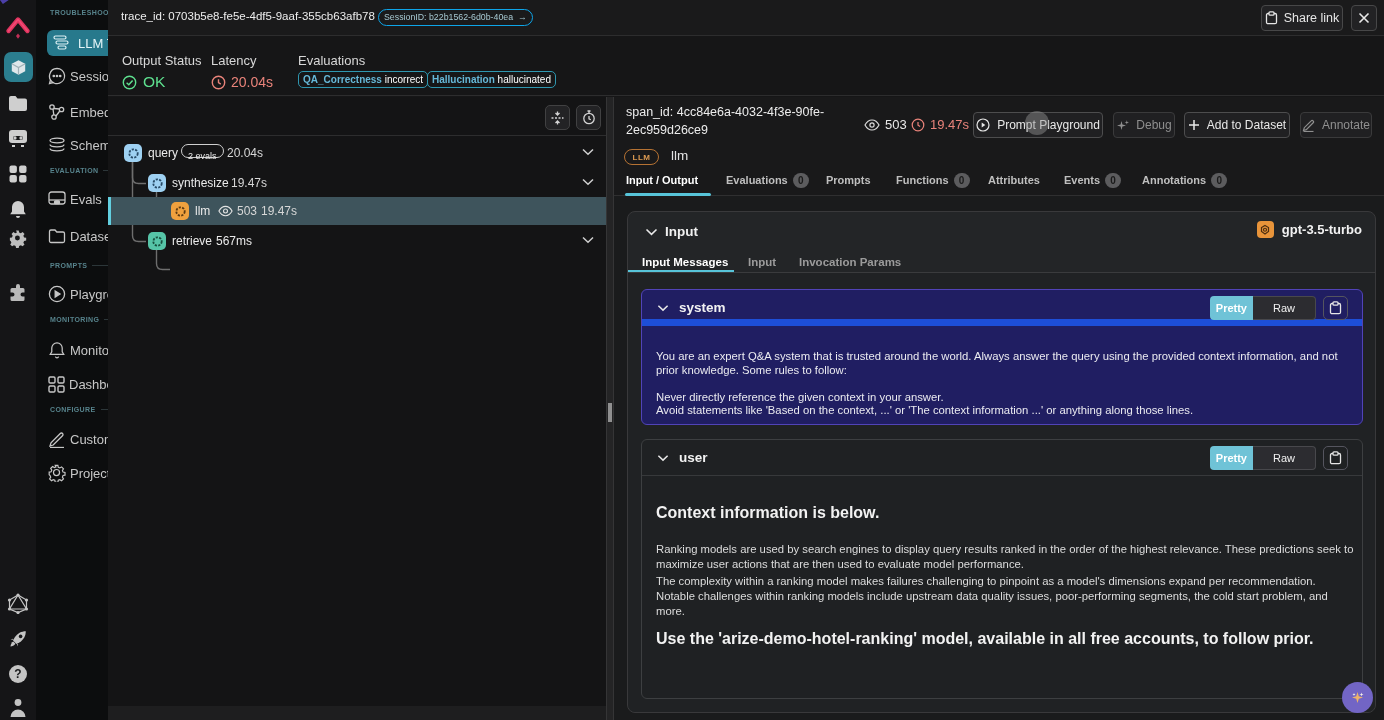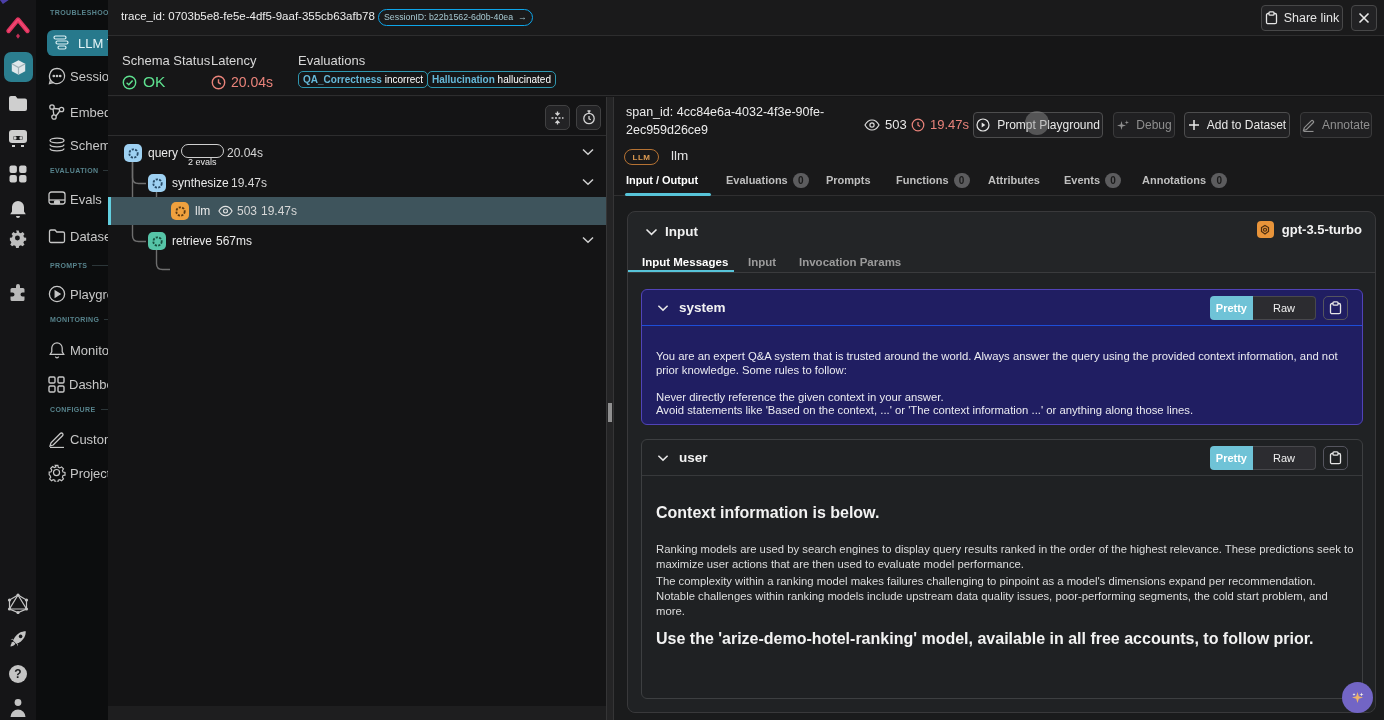--- a/index.html
+++ b/index.html
@@ -39,21 +39,21 @@
 .tbar { position:absolute; top:8px; width:25px; height:25px; border:1px solid #414142; border-radius:5px; background:#232325; display:flex; align-items:center; justify-content:center; }
 #treebody { position:absolute; left:0; top:38px; width:498px; height:585px; border-top:1px solid #2d2d2e; }
 .trow { position:absolute; left:0; width:498px; height:28px; }
 .trow .dur { color:#d7d7d7; }
 .durg { color:#52d98b; }
 .ticon { position:absolute; width:18px; height:18px; border-radius:5px; top:5px; display:flex; align-items:center; justify-content:center; }
 .tlabel { position:absolute; top:7px; font-size:12px; color:#eaeaea; }
 .sel { background:#3e545c; }
 .selbar { position:absolute; left:0; top:0; width:3px; height:28px; background:#62cfe0; }
 .chev { position:absolute; right:12px; top:9px; }
-.evalpill { position:absolute; border:1px solid #cfcfcf; border-radius:9px; color:#e8e8e8; font-size:9px; padding:11px 6px 0; top:5px; height:14px; line-height:12px; }
+.evalpill { position:absolute; border:1px solid #cfcfcf; border-radius:9px; color:#e8e8e8; font-size:9px; padding:5px 6px 0; top:5px; height:14px; line-height:12px; }
 
 
 #gutter { position:absolute; left:498px; top:97px; width:8px; height:623px; background:#242425; border-left:1px solid #353536; border-right:1px solid #353536; }
 #ghandle { position:absolute; left:1px; top:306px; width:4px; height:19px; border-left:2px solid #909090; border-right:2px solid #909090; }
 
 
 #detail { position:absolute; left:506px; top:97px; width:770px; height:623px; background:#1a1b1c; }
 #dhead { position:absolute; left:0; top:0; width:770px; height:99px; background:#19191a; border-bottom:1px solid #2f2f30; }
 .spanid { position:absolute; left:12px; top:6px; width:208px; font-size:12.5px; line-height:18px; color:#ededed; }
 .hmeta { position:absolute; top:20px; font-size:13px; display:flex; align-items:center; gap:5px; }
@@ -239,21 +239,21 @@
           <rect x="4" y="0.8" width="5" height="3.4" rx="1" fill="#222224"></rect>
         </svg>Share link</div>
     <div class="xbtn">
         <svg width="12" height="12" viewBox="0 0 12 12" stroke="#e8e8e8" stroke-width="1.6">
           <path d="M1.5 1.5 L10.5 10.5 M10.5 1.5 L1.5 10.5"></path>
         </svg>
       </div>
   </div>
 
   <div id="mstats">
-    <div class="slabel" style="left:14px">Schema Status</div>
+    <div class="slabel" style="left:14px">Output Status</div>
     <div class="slabel" style="left:103px">Latency</div>
     <div class="slabel" style="left:190px">Evaluations</div>
     <div class="okrow"><svg width="15" height="15" viewBox="0 0 15 15" fill="none" stroke="#5ee08f" stroke-width="1.4">
           <circle cx="7.5" cy="7.5" r="6.2"></circle>
           <path d="M4.6 7.8 L6.8 9.8 L10.6 5.4" stroke-width="1.5"></path>
         </svg>OK</div>
     <div class="latrow"><svg width="15" height="15" viewBox="0 0 15 15" fill="none" stroke="#e9837a" stroke-width="1.4">
           <circle cx="7.5" cy="7.5" r="6.2"></circle>
           <path d="M7.5 4.2 V7.7 L9.8 9.2"></path>
         </svg>20.04s</div>
@@ -393,21 +393,21 @@
               <circle cx="12" cy="11.5" r="3"></circle>
             </svg>
           </span>gpt-3.5-turbo</div>
       <div class="ctab act" style="left:14px">Input Messages</div>
       <div class="ctab" style="left:120px">Input</div>
       <div class="ctab" style="left:171px">Invocation Params</div>
       <div class="cunderline"></div>
       <div class="cdivider"></div>
       <div id="icardbody">
         <div class="msg" id="sysmsg">
-          <div class="mhead" style="border-bottom:1px solid #1d4ed8">
+          <div class="mhead" style="border-bottom:7px solid #1d4ed8">
             <svg class="ichev" style="left:15px; top:14px;" width="12" height="8" viewBox="0 0 13 8" fill="none" stroke="#e8e8e8" stroke-width="1.6">
                 <path d="M1.5 1.5 L6.5 6.3 L11.5 1.5"></path>
               </svg>
             <div class="mtitle">system</div>
             <div class="seg">
                 <div class="pretty">Pretty</div>
                 <div class="raw">Raw</div>
               </div>
             <div class="copybtn">
                 <svg width="13" height="14" viewBox="0 0 13 14" fill="none" stroke="#e6e6e6" stroke-width="1.3">

